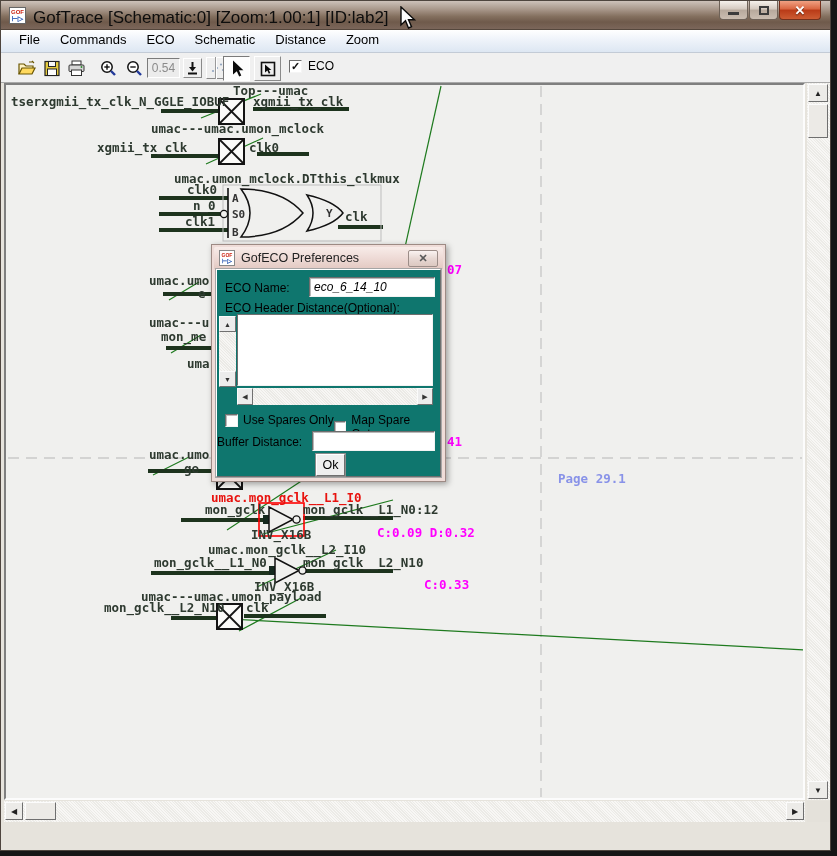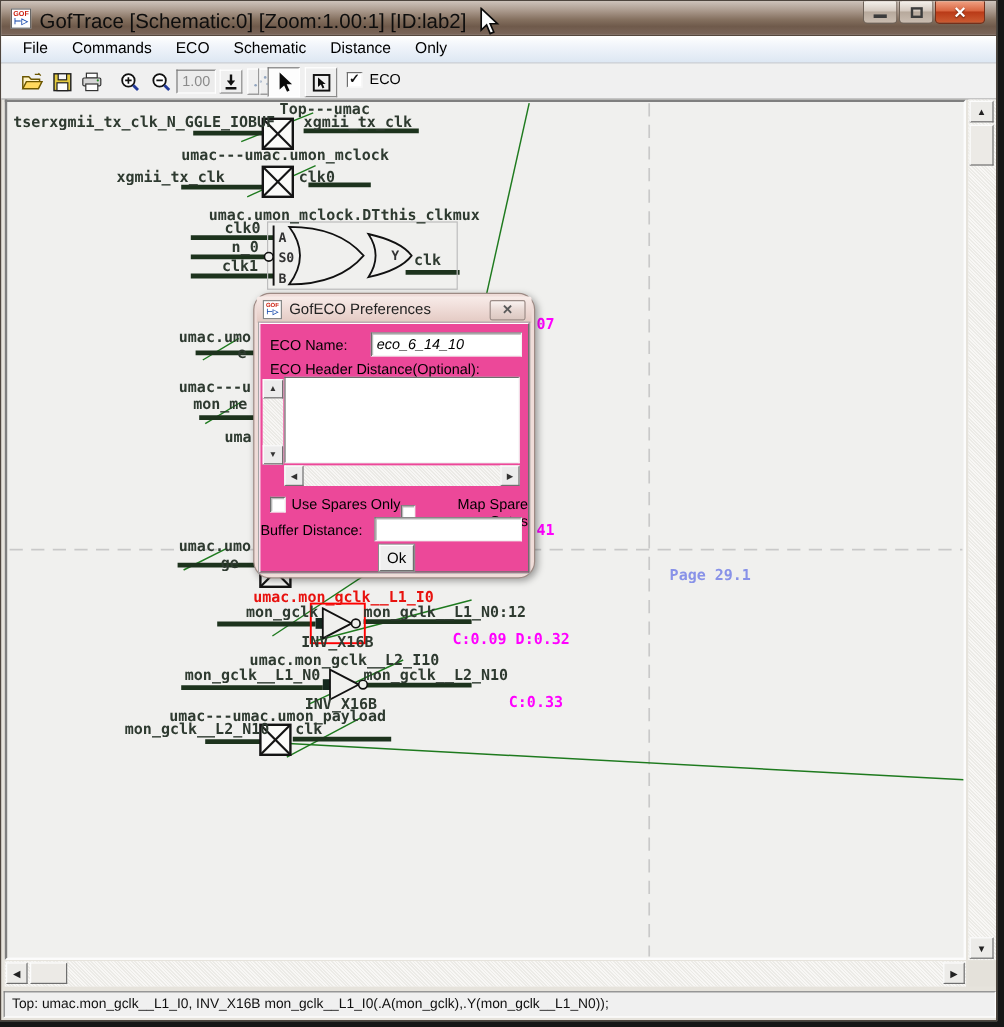--- a/index.html
+++ b/index.html
@@ -74,52 +74,52 @@
   .hscroll { left:3px; top:800px; width:801px; height:21px; }
   .sb-corner { position:absolute; left:806px; top:800px; width:23px; height:21px; background:#e4e1da; }
 
   
   .statusbar { position:absolute; left:2px; top:825px; width:827px; height:22px;
     background:#f0f0f0; border:1px solid; border-color:#808080 #ffffff #ffffff #808080;
     font-size:11.5px; color:#111; line-height:20px; padding-left:6px; white-space:nowrap; overflow:hidden; }
 
   
   .dialog { position:absolute; left:210px; top:243px; width:235px; height:238px;
-    background:#efdcd8; border:1px solid #9d8a84; border-radius:14px;
+    background:#efdcd8; border:1px solid #9d8a84; border-radius:0;
     box-shadow:2px 2px 6px rgba(0,0,0,0.35); z-index:10; }
   .dlg-titlebar { position:absolute; left:2px; top:2px; right:2px; height:22px;
     background:linear-gradient(180deg,#f8ece9 0%,#ecd7d2 60%,#e3c9c2 100%);
     border-radius:2px 2px 0 0; }
   .dlg-icon { position:absolute; left:5px; top:3px; width:16px; height:16px; background:#fff;
     border:1px solid #888; display:flex; flex-direction:column; align-items:center; justify-content:center; }
   .dlg-icon .g1 { font-size:5px; font-weight:bold; color:#c21; line-height:5px; }
   .dlg-icon .g2 { font-size:6px; font-weight:bold; color:#14a; line-height:6px; }
   .dlg-title { position:absolute; left:27px; top:4px; font-size:12.5px; color:#222; }
   .dlg-close { position:absolute; right:5px; top:3px; width:30px; height:17px;
     border:1px solid #9c8d88; border-radius:2px;
     background:linear-gradient(180deg,#faf3f1 0%,#e8d8d3 50%,#dcc8c1 100%);
     display:flex; align-items:center; justify-content:center;
     color:#5a5a5a; font-size:11px; font-weight:bold; }
-  .dlg-body { position:absolute; left:4px; top:24px; right:4px; bottom:4px; background:#ec4899;
+  .dlg-body { position:absolute; left:4px; top:24px; right:4px; bottom:4px; background:#0f766e;
     border:1px solid; border-color:#ffffff #6f6f6f #6f6f6f #ffffff; box-shadow:0 0 0 1px #a5a5a5; }
   .dlg-label { position:absolute; font-size:12px; color:#000; }
   .dlg-input { position:absolute; background:#fff; border:1px solid;
     border-color:#6e6e6e #f3f3f3 #f3f3f3 #6e6e6e; box-shadow:inset 1px 1px 0 #b9b9b9;
     font-size:12px; font-family:"Liberation Sans",sans-serif; padding:1px 4px; outline:none; }
   .comment-box { position:absolute; left:20px; top:44px; width:196px; height:72px; background:#fff;
     border:1px solid; border-color:#6e6e6e #f3f3f3 #f3f3f3 #6e6e6e; }
   .tk-btn { position:absolute; background:#ececec; border:1px solid;
     border-color:#fbfbfb #707070 #707070 #fbfbfb; display:flex; align-items:center;
     justify-content:center; font-size:7px; color:#333; }
   .tk-track { position:absolute; background:#f3f2ef;
     background-image:repeating-linear-gradient(45deg,#f7f6f4 0 1px,#ebeae6 1px 2px); }
   .dlg-check { position:absolute; display:flex; align-items:center; }
   .dlg-check .cb { width:13px; height:13px; background:#fff; border:1px solid;
     border-color:#6e6e6e #f3f3f3 #f3f3f3 #6e6e6e; box-shadow:inset 1px 1px 0 #bbb; }
-  .dlg-check .lb { font-size:12px; margin-left:5px; color:#000;text-align:right; }
+  .dlg-check .lb { font-size:12px; margin-left:5px; color:#000; }
   .ok-btn { position:absolute; left:99px; top:184px; width:29px; height:22px; background:#efefef;
     border:1px solid; border-color:#ffffff #6f6f6f #6f6f6f #ffffff; box-shadow:0 0 0 1px #8c8c8c;
     font-size:12.5px; color:#000; display:flex; align-items:center; justify-content:center; }
 
   
   .cursor { position:absolute; left:397px; top:5px; z-index:60; pointer-events:none; }
 </style>
 </head>
 <body>
 
@@ -143,21 +143,21 @@
         </div>
     </div>
   </div>
 
   <div class="menubar">
     <span class="menu-item">File</span>
     <span class="menu-item">Commands</span>
     <span class="menu-item">ECO</span>
     <span class="menu-item">Schematic</span>
     <span class="menu-item">Distance</span>
-    <span class="menu-item">Only</span>
+    <span class="menu-item">Zoom</span>
   </div>
 
   <div class="toolbar">
     <div class="tbtn" style="left:12px">
       <svg width="19" height="17" viewBox="0 0 19 17">
         <path d="M2,14 L2,4 h5 l2,2 h7 v2" fill="#fff3c4" stroke="#6b5600" stroke-width="1.2"></path>
         <path d="M2,14 L5,8 h13 l-3,6 z" fill="#ffd95e" stroke="#6b5600" stroke-width="1.2"></path>
         <path d="M12,2 h4 M15,1 l2,2" stroke="#6b5600" stroke-width="1.1" fill="none"></path>
       </svg>
     </div>
@@ -184,21 +184,21 @@
         <line x1="8" y1="5.3" x2="8" y2="10.7" stroke="#111" stroke-width="1.4"></line>
       </svg>
     </div>
     <div class="tbtn" style="left:120px">
       <svg width="19" height="19" viewBox="0 0 19 19">
         <circle cx="8" cy="8" r="5.2" fill="#fff" stroke="#111" stroke-width="1.5"></circle>
         <line x1="12" y1="12" x2="16" y2="16" stroke="#223a9a" stroke-width="2.4"></line>
         <line x1="5.3" y1="8" x2="10.7" y2="8" stroke="#111" stroke-width="1.4"></line>
       </svg>
     </div>
-    <div class="zoom-entry">1.00</div>
+    <div class="zoom-entry">0.54</div>
     <div class="tbtn raised" style="left:182px;width:19px;height:20px;top:5px">
       <svg width="13" height="14" viewBox="0 0 13 14">
         <line x1="6.5" y1="1" x2="6.5" y2="7" stroke="#111" stroke-width="2"></line>
         <path d="M3,6 L6.5,10.5 L10,6 Z" fill="#111"></path>
         <line x1="2" y1="12.5" x2="11" y2="12.5" stroke="#111" stroke-width="2"></line>
       </svg>
     </div>
     <div class="tbtn raised" style="left:205px;width:24px;height:22px;top:4px">
       <svg width="16" height="14" viewBox="0 0 16 14">
         <circle cx="3" cy="10" r="1.1" fill="#93a6c0"></circle>
@@ -332,21 +332,20 @@
     <div class="sb-btn" style="left:1px;bottom:1px;width:20px;height:18px">▼</div>
   </div>
 
   <div class="sb-track hscroll">
     <div class="sb-btn" style="left:1px;top:1px;width:18px;height:18px">◀</div>
     <div class="sb-thumb" style="left:21px;top:1px;width:31px;height:18px"></div>
     <div class="sb-btn" style="right:1px;top:1px;width:18px;height:18px">▶</div>
   </div>
   <div class="sb-corner"></div>
 
-  <div class="statusbar">Top: umac.mon_gclk__L1_I0, INV_X16B mon_gclk__L1_I0(.A(mon_gclk),.Y(mon_gclk__L1_N0));</div>
 
   <div class="dialog">
     <div class="dlg-titlebar">
       <div class="dlg-icon">
         <div class="g1">GOF</div>
           <div class="g2">⊢▷</div>
       </div>
       <div class="dlg-title">GofECO Preferences</div>
       <div class="dlg-close">
         <span>✕</span>

